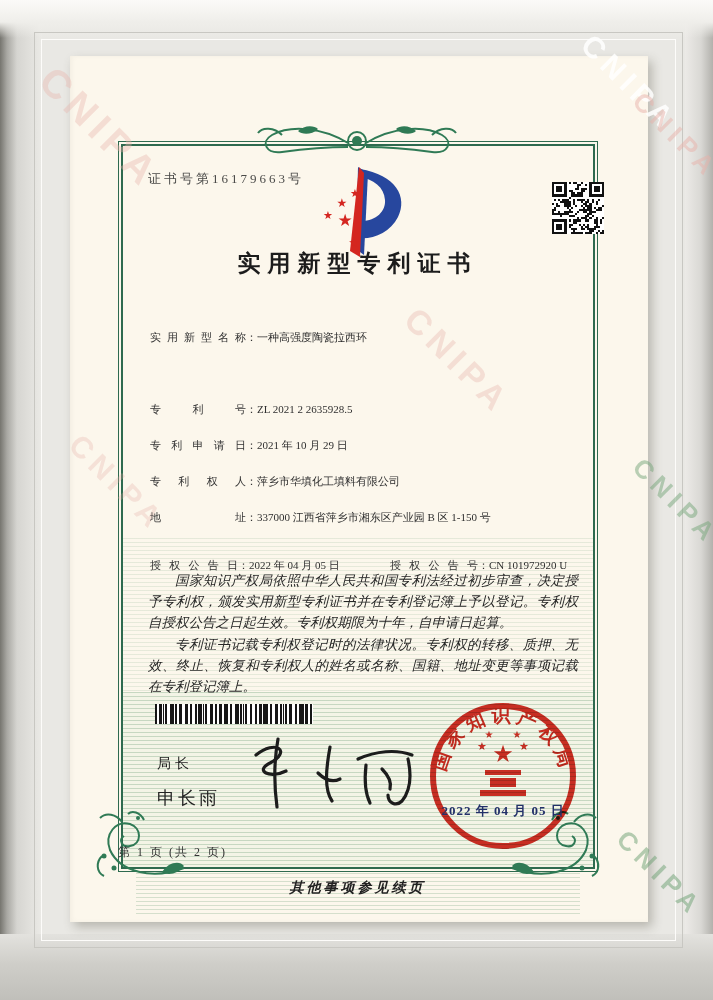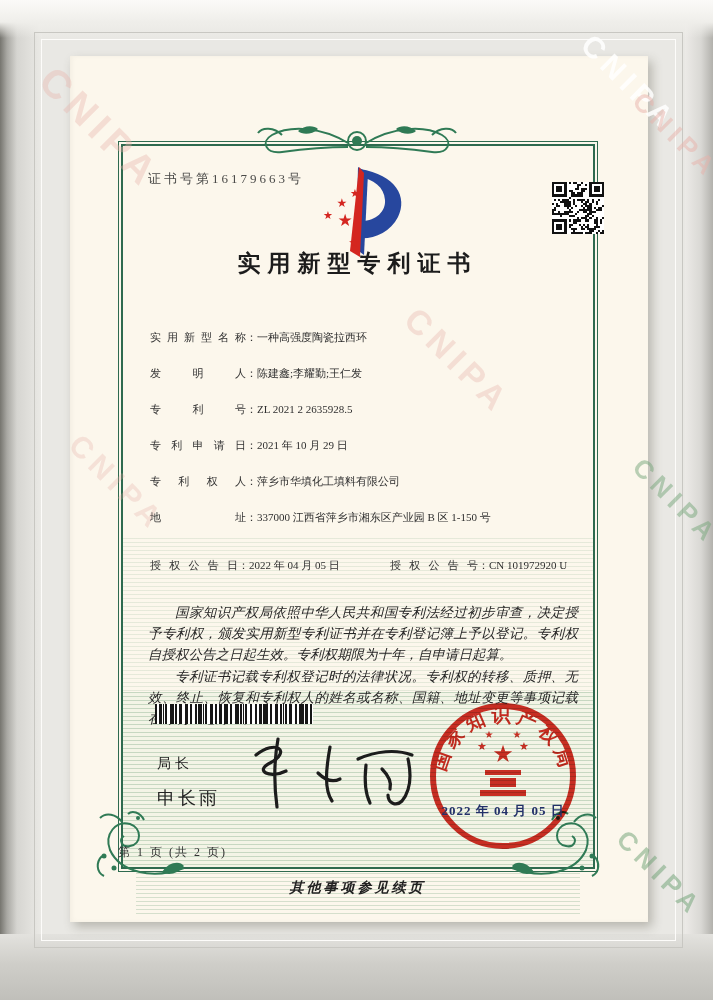--- a/index.html
+++ b/index.html
@@ -36,21 +36,21 @@
   
   .cert-number{left:148px;top:170px;font-size:13px;letter-spacing:3px;color:#4a4a48;}
   .cert-title{left:118px;top:248px;width:479px;text-align:center;font-size:23px;font-weight:bold;
               letter-spacing:7px;color:#1c1c1c;font-family:"Liberation Sans","DejaVu Sans",sans-serif;}
   .frow{left:150px;width:430px;font-size:11px;color:#333;white-space:nowrap;}
   .flabel{display:inline-block;width:96px;text-align:justify;text-align-last:justify;-moz-text-align-last:justify;vertical-align:top;}
   .glabel{display:inline-block;width:88px;text-align:justify;text-align-last:justify;-moz-text-align-last:justify;vertical-align:top;}
   .fval{color:#2f2f2f;}
   .grant-right{position:absolute;left:240px;top:0;white-space:nowrap;}
   .paras{left:148px;top:570px;width:430px;font-size:13.5px;line-height:21px;color:#262626;
-         font-style:italic;text-align:justify;margin-top:32px;}
+         font-style:italic;text-align:justify;}
   .paras p{margin:0 0 1px 0;text-indent:2em;}
   .barcode{left:155px;top:704px;width:158px;height:20px;background-color:#fff;
     background-image:
       repeating-linear-gradient(90deg,#161616 0 2px,rgba(0,0,0,0) 2px 5px),
       repeating-linear-gradient(90deg,#161616 0 1px,rgba(0,0,0,0) 1px 8px),
       repeating-linear-gradient(90deg,rgba(0,0,0,0) 0 4px,#161616 4px 6px,rgba(0,0,0,0) 6px 13px);}
   .director-title{left:157px;top:755px;font-size:14px;letter-spacing:4px;color:#222;}
   .director-name{left:157px;top:786px;font-size:18px;letter-spacing:3px;color:#222;}
   .signature{left:240px;top:733px;}
   .seal{left:428px;top:700px;mix-blend-mode:multiply;opacity:.95;}
@@ -351,23 +351,20 @@
       <rect x="21" y="24" width="1" height="1" fill="#111"></rect>
       <rect x="23" y="24" width="1" height="1" fill="#111"></rect>
       <rect x="24" y="24" width="1" height="1" fill="#111"></rect>
     </svg>
 
   <div class="abs cert-title">实用新型专利证书</div>
 
   <div class="abs frow" style="top:330px;">
     <span class="flabel">实用新型名称</span><span>：</span><span class="fval">一种高强度陶瓷拉西环</span>
   </div>
-  <div class="abs frow" style="top:366px;">
-    <span class="flabel">发明人</span><span>：</span><span class="fval">陈建鑫;李耀勤;王仁发</span>
-  </div>
   <div class="abs frow" style="top:402px;">
     <span class="flabel">专利号</span><span>：</span><span class="fval">ZL 2021 2 2635928.5</span>
   </div>
   <div class="abs frow" style="top:438px;">
     <span class="flabel">专利申请日</span><span>：</span><span class="fval">2021 年 10 月 29 日</span>
   </div>
   <div class="abs frow" style="top:474px;">
     <span class="flabel">专利权人</span><span>：</span><span class="fval">萍乡市华填化工填料有限公司</span>
   </div>
   <div class="abs frow" style="top:510px;">

